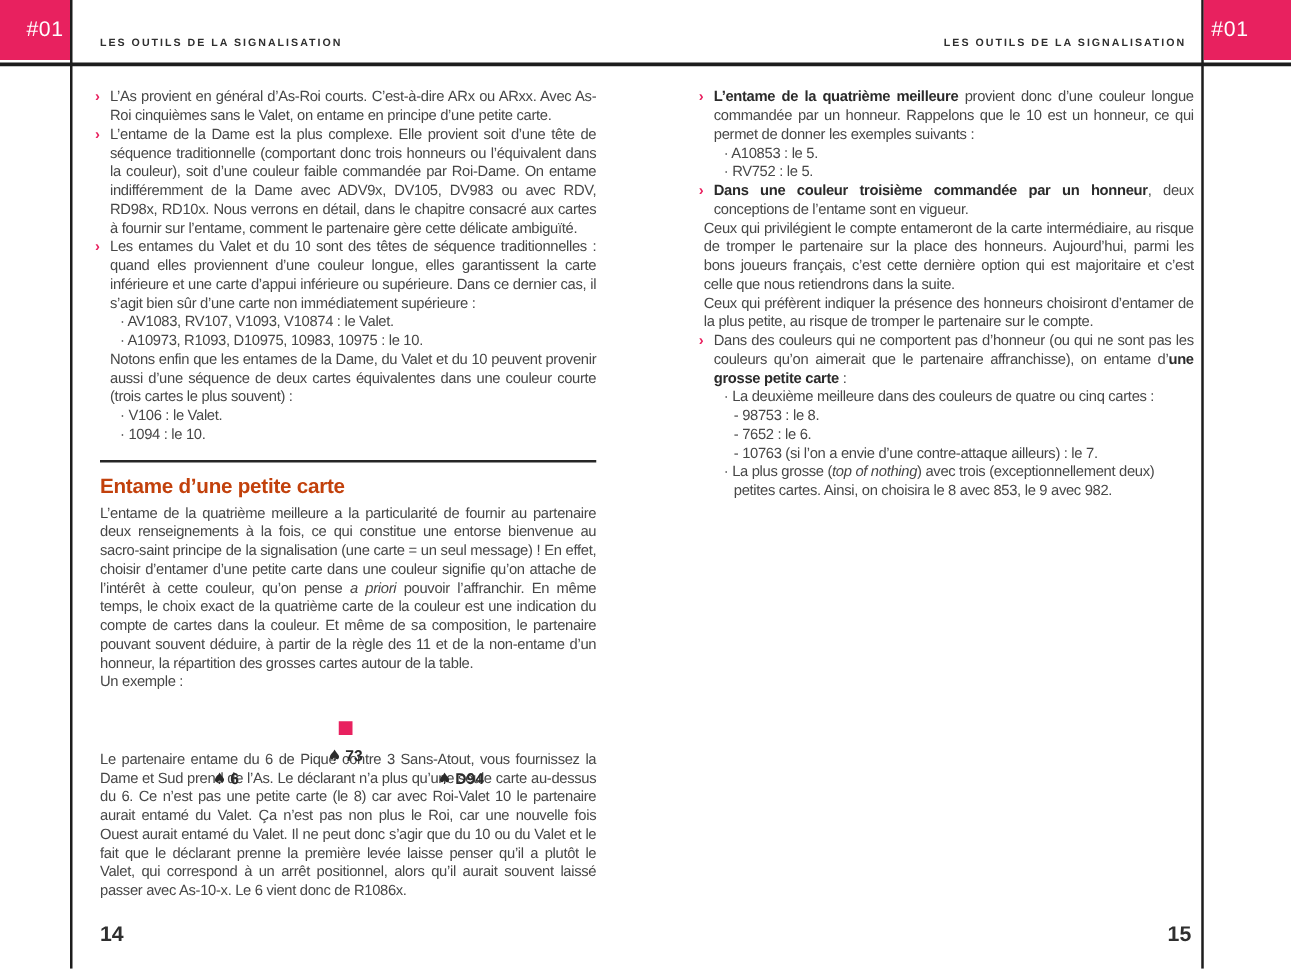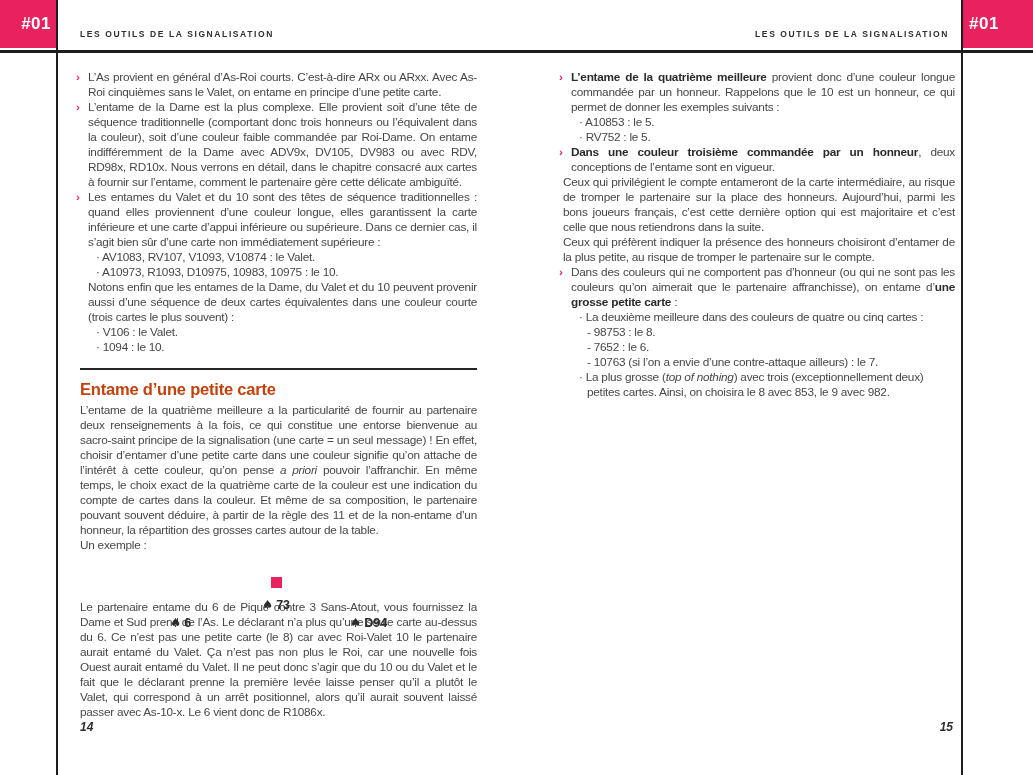--- a/index.html
+++ b/index.html
@@ -8,21 +8,21 @@
   .sheet{ position:relative; width:1033px; height:775px; background:#fff;
           font-family:"Liberation Sans","DejaVu Sans",sans-serif; color:var(--body); }
 
   
   .vline{ position:absolute; top:0; bottom:0; width:2px; background:var(--ink); }
   .vline-l{ left:56px; } .vline-r{ left:961px; }
   .hline{ position:absolute; left:0; right:0; top:50px; height:3px; background:var(--ink); }
 
   
   .tag{ position:absolute; top:0; height:48px; background:var(--accent); color:#fff;
-        font-weight:bold; font-size:17px; line-height:48px; z-index:3; letter-spacing:.5px; }
+        font-weight:normal; font-size:17px; line-height:48px; z-index:3; letter-spacing:.5px; }
   .tag-l{ left:0; width:56px; text-align:right; padding-right:5px; }
   .tag-r{ left:963px; width:70px; text-align:left; padding-left:6px; }
 
   
   .runtitle{ position:absolute; top:29px; font-size:8.5px; font-weight:bold;
              letter-spacing:1.6px; color:#2f2f2f; white-space:nowrap;text-align:right; }
   .rt-l{ left:80px; } .rt-r{ right:84px; }
 
   
   .col{ position:absolute; top:70px; font-size:11.8px; line-height:15px;
@@ -45,21 +45,21 @@
 
   .diagram{ position:relative; height:44px; margin-top:3px; font-weight:bold;
             color:#2b2b2b; font-size:12.5px; letter-spacing:0; }
   .dg{ position:absolute; white-space:nowrap;margin-top:40px; }
   .dg-n{ top:1px; left:196px; transform:translateX(-50%); }
   .dg-w{ top:19px; left:90px; }
   .dg-e{ top:19px; left:270px; }
   .sq{ position:absolute; top:21px; left:191px; width:11px; height:11px; background:var(--accent); }
   .sp{ font-family:"DejaVu Sans",sans-serif; margin-right:3px; }
 
-  .pageno{ position:absolute; font-size:12px; font-weight:bold; color:#2f2f2f; top:720px;font-style:italic; }
+  .pageno{ position:absolute; font-size:17px; font-weight:bold; color:#2f2f2f; top:738px; }
   .pn-l{ left:80px; } .pn-r{ right:80px; }
   .p-gap{ margin-top:0; }
 </style>
 </head>
 <body>
 
 <div class="sheet">
 
   <div class="vline vline-l"></div>
   <div class="vline vline-r"></div>

